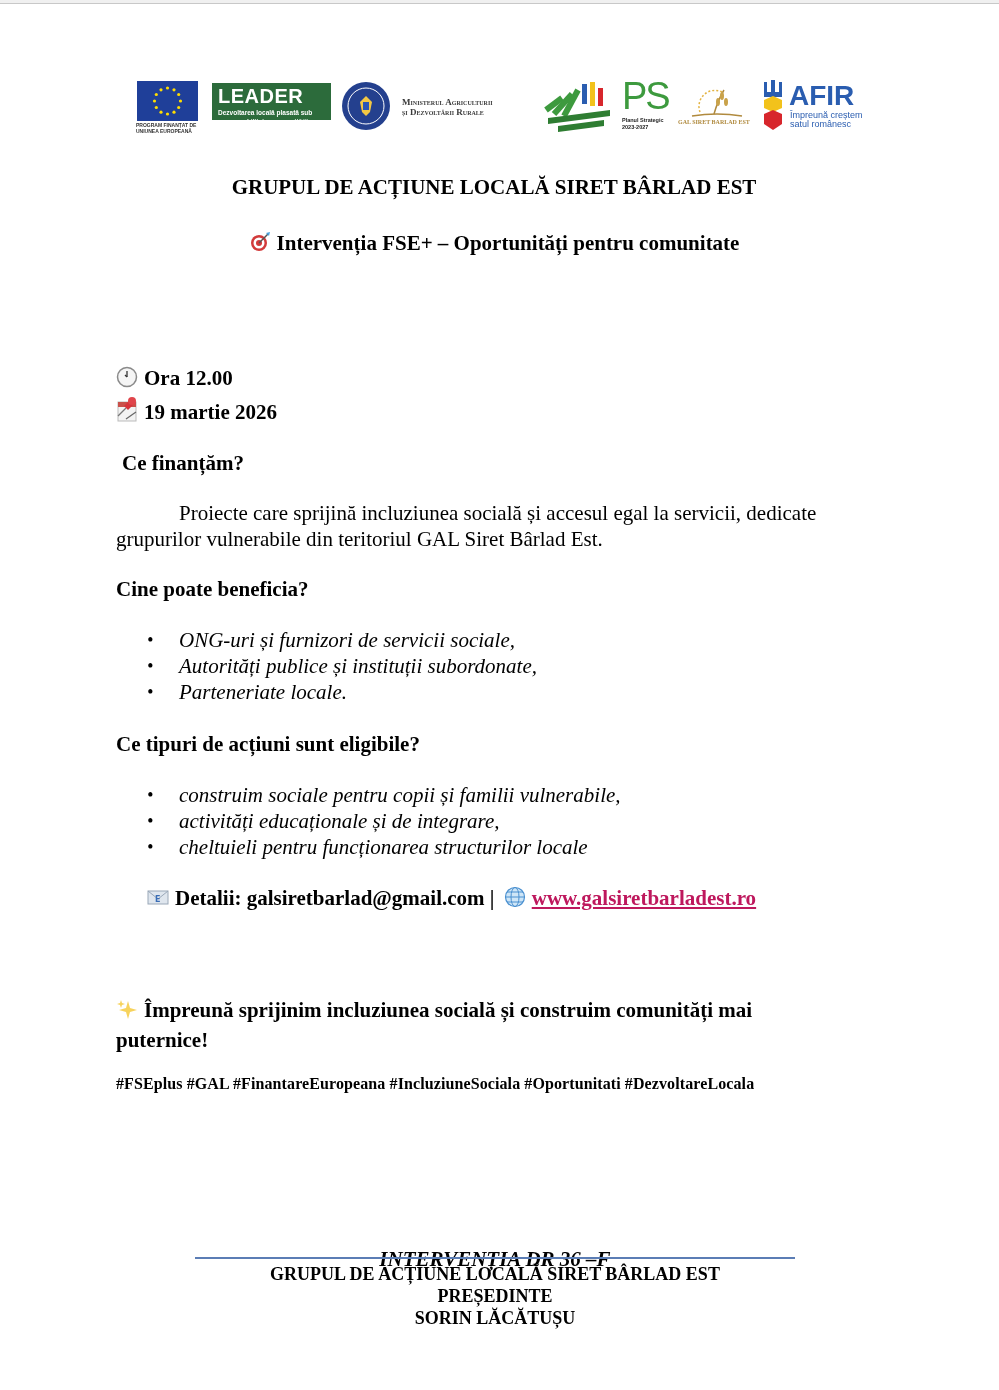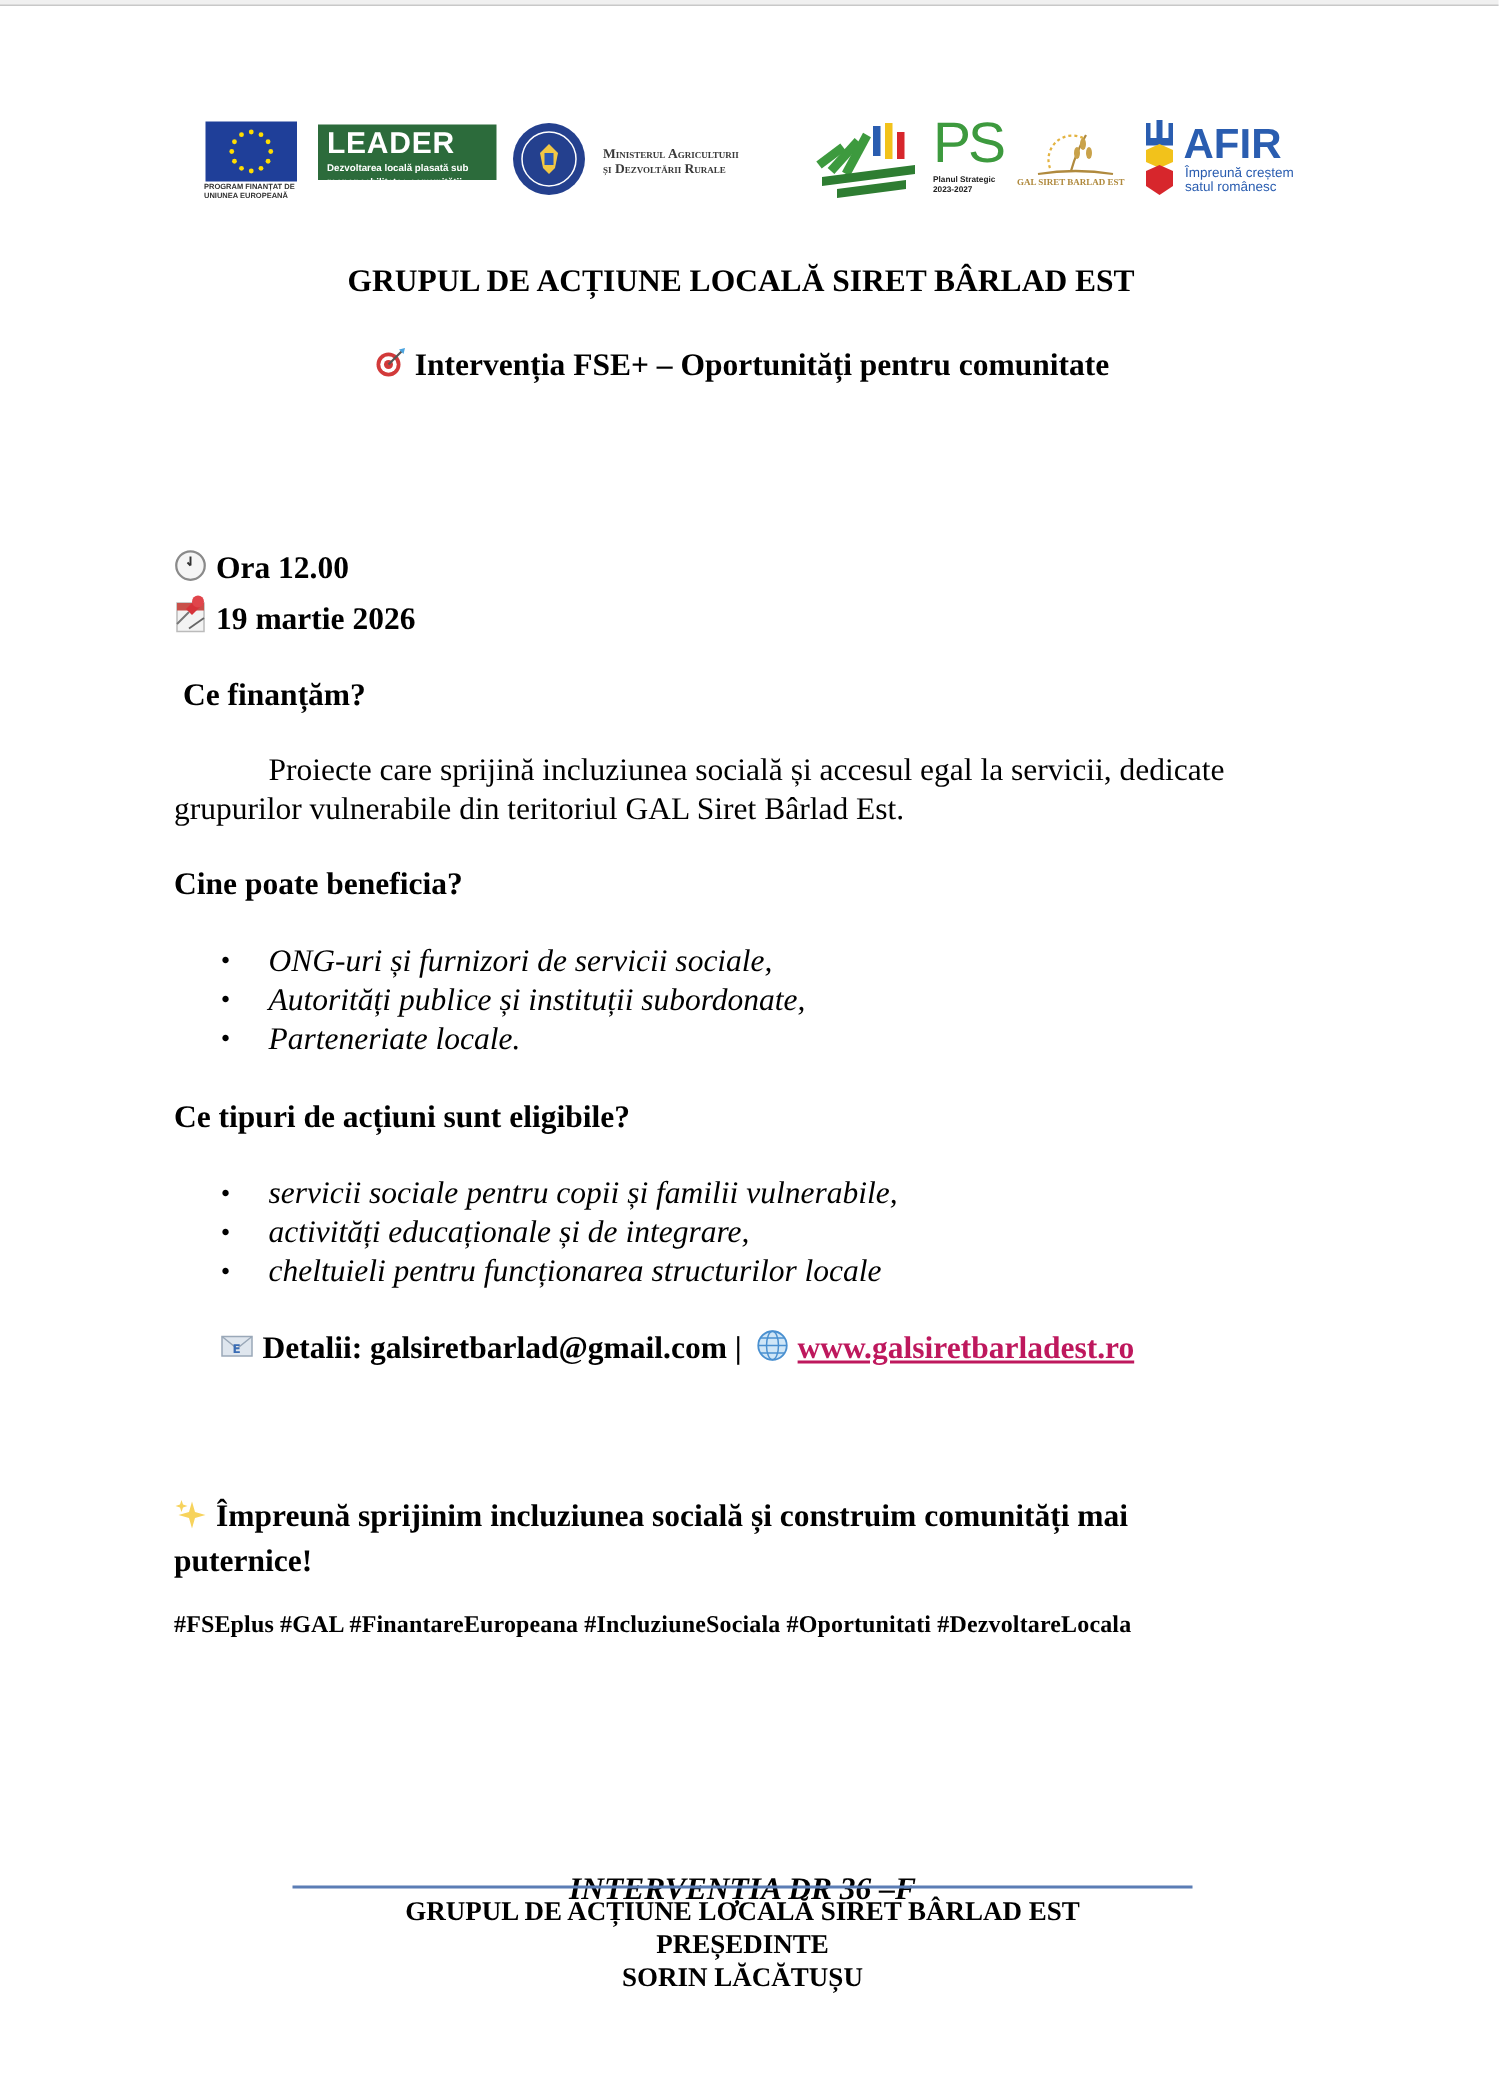--- a/index.html
+++ b/index.html
@@ -181,21 +181,21 @@
 
 <div class="abs h2" style="left:116px; top:577px;">Cine poate beneficia?</div>
 <ul class="bullets" style="top:627px;">
   <li>ONG-uri și furnizori de servicii sociale,</li>
   <li>Autorități publice și instituții subordonate,</li>
   <li>Parteneriate locale.</li>
 </ul>
 
 <div class="abs h2" style="left:116px; top:732px;text-align:center;">Ce tipuri de acțiuni sunt eligibile?</div>
 <ul class="bullets" style="top:782px;">
-  <li>servicii sociale pentru copii și familii vulnerabile,</li>
+  <li>construim sociale pentru copii și familii vulnerabile,</li>
   <li>activități educaționale și de integrare,</li>
   <li>cheltuieli pentru funcționarea structurilor locale</li>
 </ul>
 
 <div class="abs contact">
   <span class="emoji">
     <svg width="22" height="22" viewBox="0 0 22 22">
       <rect x="1" y="5" width="20" height="13" fill="#dfe6ee" stroke="#9aa8b8"></rect>
       <polyline points="1,5 11,13 21,5" fill="none" stroke="#9aa8b8"></polyline>
       <text x="8" y="16" font-size="8" font-family="DejaVu Sans, sans-serif" fill="#3a6db5">E</text>

